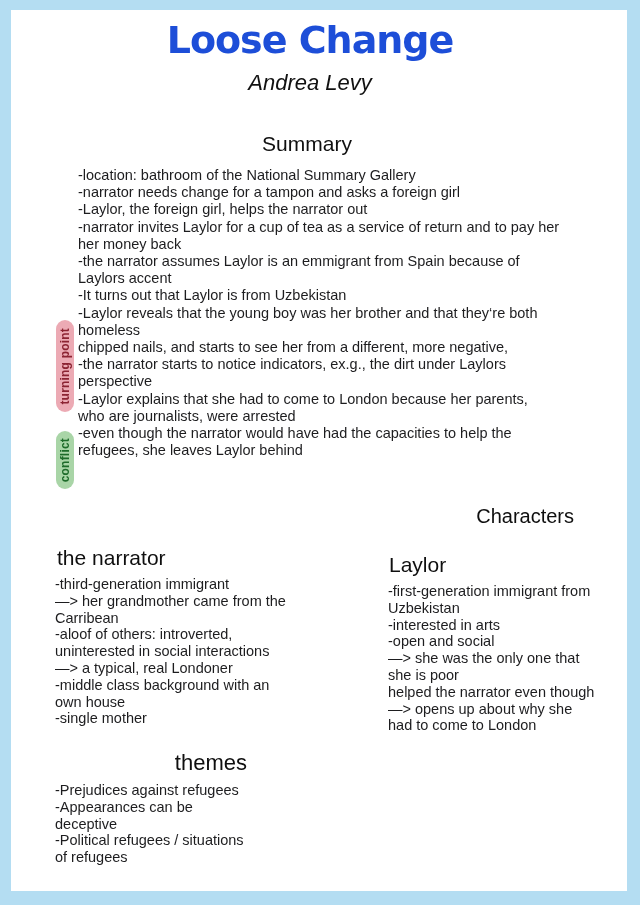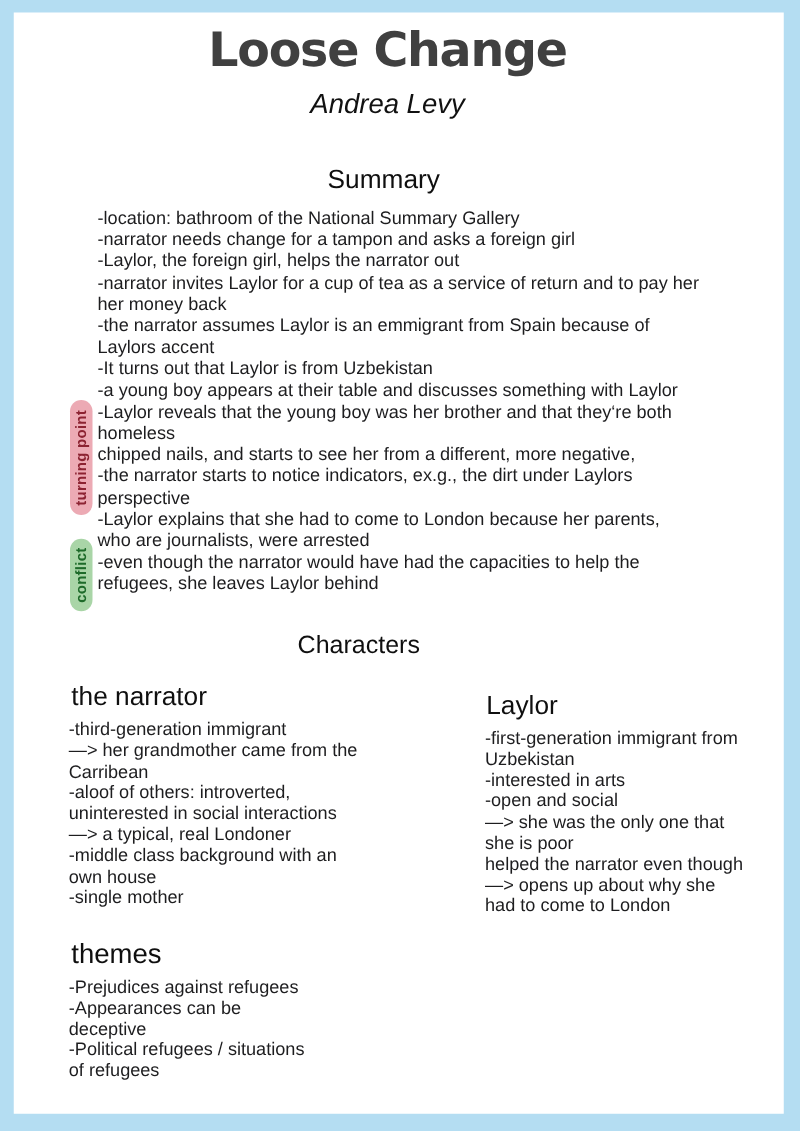--- a/index.html
+++ b/index.html
@@ -18,54 +18,54 @@
   }
   .abs { position: absolute; }
 
   .doc-title {
     left: 0; top: 18px; width: 620px;
     text-align: center;
     font-family: "DejaVu Sans", sans-serif;
     font-weight: 800;
     font-size: 38px;
     letter-spacing: -1px;
-    color: #404040;
+    color: #1d4ed8;
   }
   .doc-author {
     left: 0; top: 70px; width: 620px;
     text-align: center;
     font-style: italic;
     font-size: 22px;
     color: #111;
   }
   .section-heading {
     font-weight: normal;
     color: #0f0f0f;
   }
   .summary-heading {
     left: 0; top: 132px; width: 614px;
     text-align: center;
     font-size: 21px;
   }
   .characters-heading {
     left: 0; top: 505px; width: 574px;
-    text-align: center;
+    text-align: right;
     font-size: 20px;
   }
   .narrator-heading {
     left: 57px; top: 546px;
     font-size: 21px;
   }
   .laylor-heading {
     left: 389px; top: 553px;
     font-size: 21px;
   }
   .themes-heading {
     left: 57px; top: 750px; width: 190px;
-    text-align: left;
+    text-align: right;
     font-size: 22px;
   }
 
   .textblock { font-size: 14.5px; }
   .textblock .tline { white-space: nowrap; }
 
   .summary-list { left: 78px; top: 167px; line-height: 17.2px; }
   .narrator-list { left: 55px; top: 576px; line-height: 16.8px; }
   .laylor-list { left: 388px; top: 583px; line-height: 16.8px; }
   .themes-list { left: 55px; top: 782px; line-height: 16.8px; }
@@ -108,21 +108,20 @@
 <div class="abs section-heading summary-heading">Summary</div>
 <div class="abs textblock summary-list">
     <div class="tline">-location: bathroom of the National Summary Gallery</div>
     <div class="tline">-narrator needs change for a tampon and asks a foreign girl</div>
     <div class="tline">-Laylor, the foreign girl, helps the narrator out</div>
     <div class="tline">-narrator invites Laylor for a cup of tea as a service of return and to pay her</div>
     <div class="tline">her money back</div>
     <div class="tline">-the narrator assumes Laylor is an emmigrant from Spain because of</div>
     <div class="tline">Laylors accent</div>
     <div class="tline">-It turns out that Laylor is from Uzbekistan</div>
-    <div class="tline">-a young boy appears at their table and discusses something with Laylor</div>
     <div class="tline">-Laylor reveals that the young boy was her brother and that they‘re both</div>
     <div class="tline">homeless</div>
     <div class="tline">chipped nails, and starts to see her from a different, more negative,</div>
     <div class="tline">-the narrator starts to notice indicators, ex.g., the dirt under Laylors</div>
     <div class="tline">perspective</div>
     <div class="tline">-Laylor explains that she had to come to London because her parents,</div>
     <div class="tline">who are journalists, were arrested</div>
     <div class="tline">-even though the narrator would have had the capacities to help the</div>
     <div class="tline">refugees, she leaves Laylor behind</div>
   </div>

